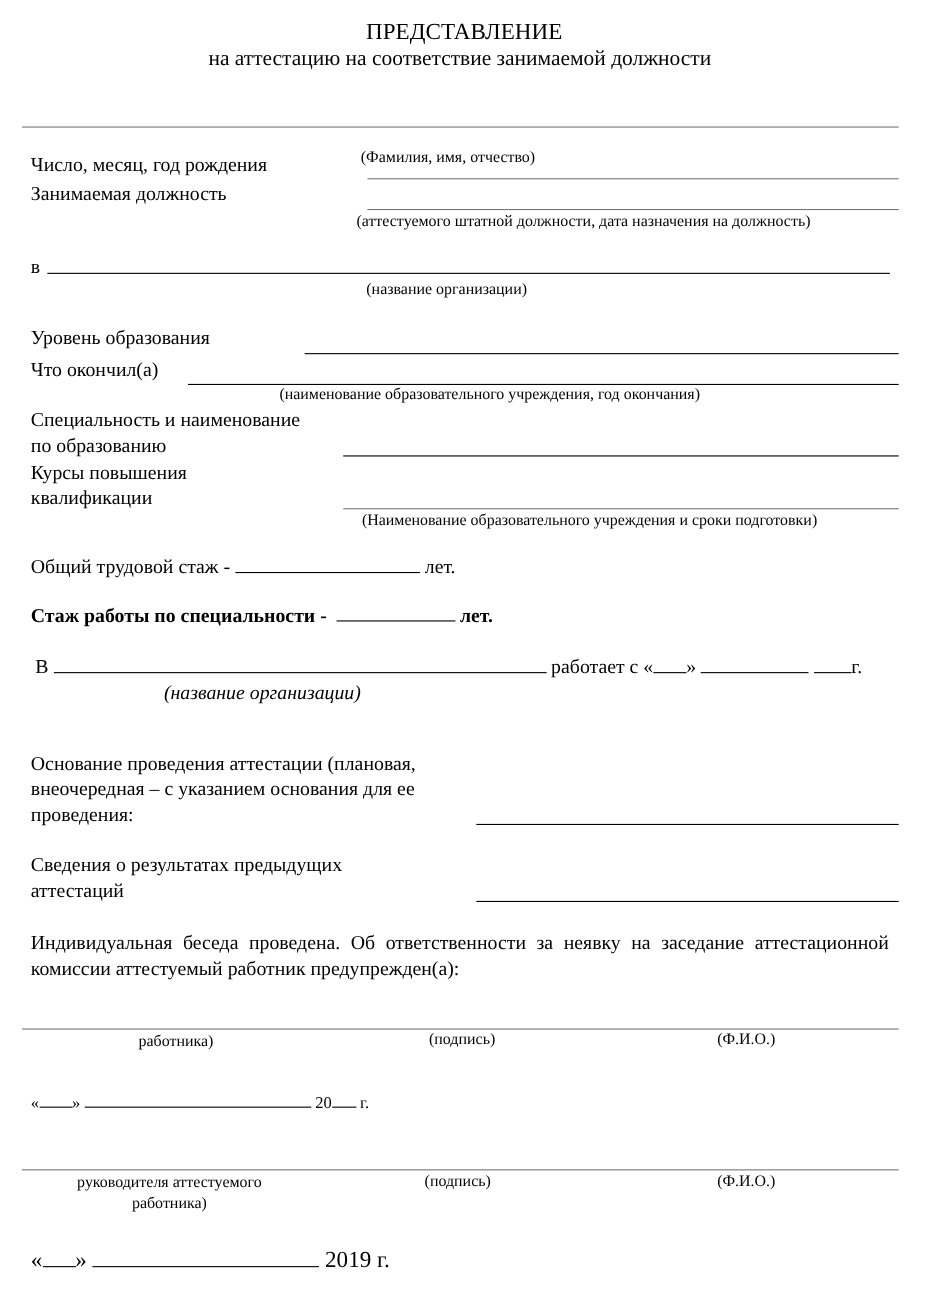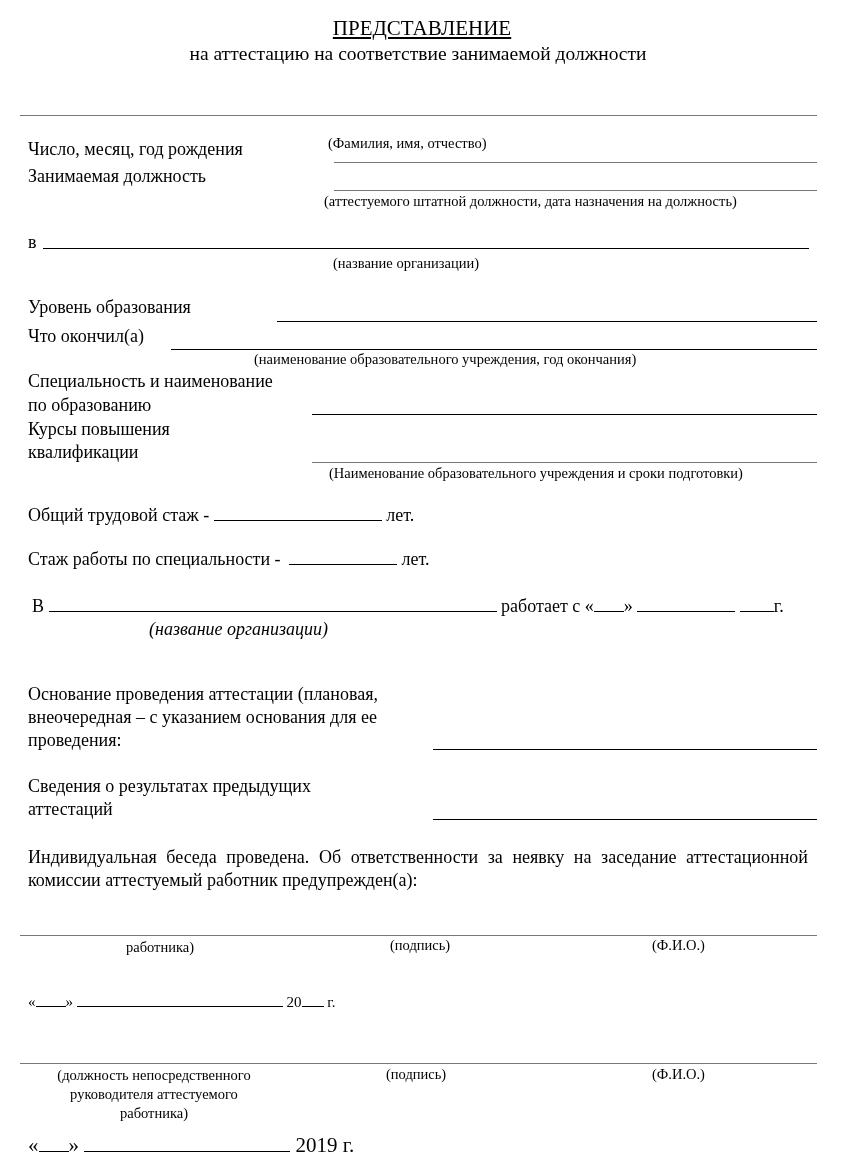--- a/index.html
+++ b/index.html
@@ -15,21 +15,21 @@
   .line { position: absolute; height: 0; border-top: 1px solid #000; }
   .line.gray { border-top: 1.5px solid #777; }
   .fill { display: inline-block; border-bottom: 1px solid #000; height: 15px; vertical-align: baseline; }
   .ital { font-style: italic; }
   .justify { text-align: justify; text-align-last: left; white-space: normal; }
   .center { text-align: center; }
 </style>
 </head>
 <body>
 
-<div class="abs title" style="top:16px;text-decoration:underline;">ПРЕДСТАВЛЕНИЕ</div>
+<div class="abs title" style="top:16px;">ПРЕДСТАВЛЕНИЕ</div>
 <div class="abs sub" style="top:43px;">на аттестацию на соответствие занимаемой должности</div>
 
 <div class="line gray" style="left:20px; width:797px; top:115px;"></div>
 <div class="abs t14" style="left:328px; top:135px;">(Фамилия, имя, отчество)</div>
 
 <div class="abs t18" style="left:28px; top:139px;">Число, месяц, год  рождения</div>
 <div class="line gray" style="left:334px; width:483px; top:162px;"></div>
 
 <div class="abs t18" style="left:28px; top:166px;">Занимаемая должность</div>
 <div class="line gray" style="left:334px; width:483px; top:190px;"></div>
@@ -54,21 +54,21 @@
 <div class="abs t18" style="left:28px; top:442px;">квалификации</div>
 <div class="line gray" style="left:312px; width:505px; top:462px;"></div>
 <div class="abs t14" style="left:329px; top:465px;">(Наименование образовательного учреждения и сроки подготовки)</div>
 
 <div class="abs t18" style="left:28px; top:505px;">
   <span>Общий трудовой стаж -</span>
   <span class="fill" style="width:168px;"></span>
   <span>лет.</span>
 </div>
 
-<div class="abs t18" style="left:28px; top:549px;">
+<div class="abs t18" style="left:28px; top:549px;font-weight:bold;">
   <span>Стаж работы по специальности -</span>
   <span class="fill" style="width:108px; margin-left:4px;"></span>
   <span>лет.</span>
 </div>
 
 <div class="abs t18" style="left:32px; top:596px;">
   <span>В</span>
   <span class="fill" style="width:448px;"></span>
   <span>работает с «</span><span class="fill" style="width:30px;"></span><span>»</span>
   <span class="fill" style="width:98px;"></span>
@@ -96,21 +96,20 @@
 
 <div class="abs" style="left:28px; top:988px; font-size:15px;">
   <span>«</span><span class="fill" style="width:30px; height:18px;"></span><span>»</span>
   <span class="fill" style="width:206px; height:18px;"></span>
   <span>20</span><span class="fill" style="width:22px; height:18px;"></span>
   <span>г.</span>
 </div>
 
 <div class="line gray" style="left:20px; width:797px; top:1063px;"></div>
 <div class="abs t14 center" style="left:36px; width:236px; top:1066px; line-height:19px;">
-  <div>(должность непосредственного</div>
   <div>руководителя аттестуемого</div>
   <div>работника)</div>
 </div>
 <div class="abs t14" style="left:386px; top:1066px;">(подпись)</div>
 <div class="abs t14" style="left:652px; top:1066px;">(Ф.И.О.)</div>
 
 <div class="abs" style="left:28px; top:1133px; font-size:21px;text-align:center;">
   <span>«</span><span class="fill" style="width:30px; height:18px;"></span><span>»</span>
   <span class="fill" style="width:206px; height:18px;"></span>
   <span>2019 г.</span>

